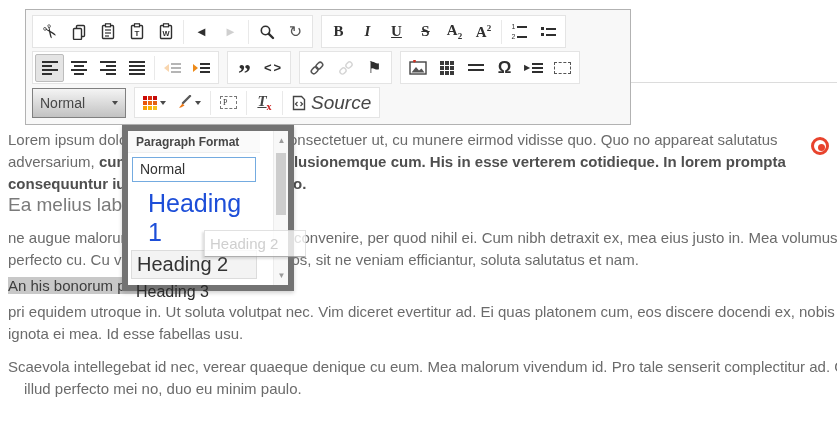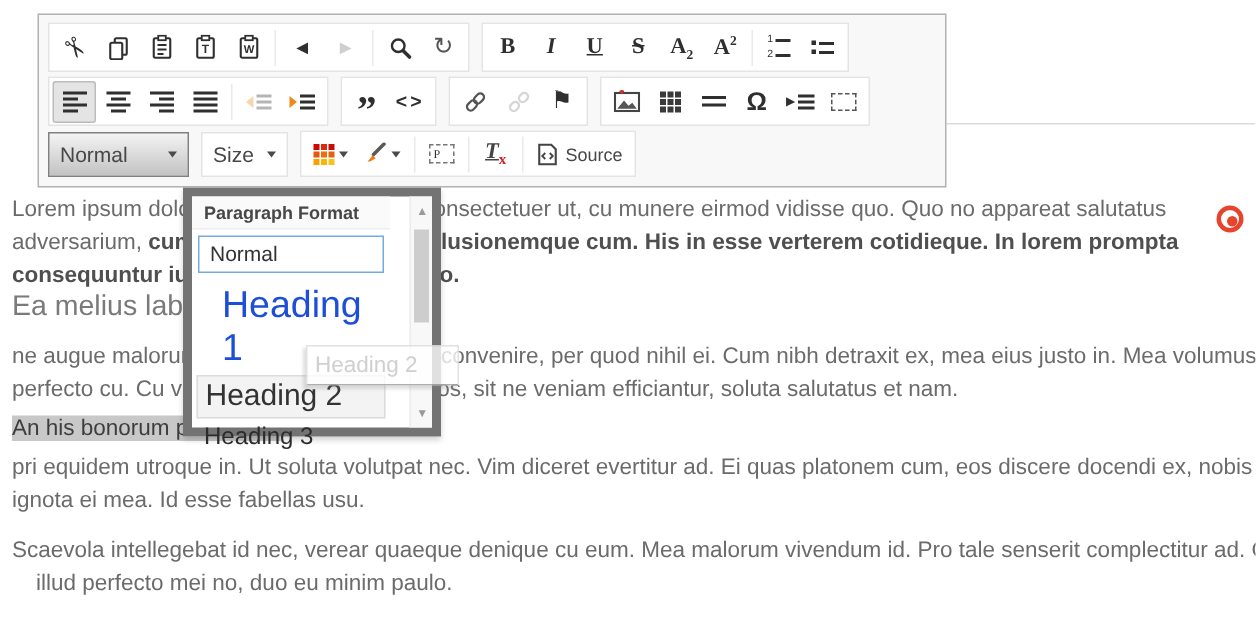--- a/index.html
+++ b/index.html
@@ -356,24 +356,20 @@
           <span class="dashbox"></span>
         </span>
     </div>
   </div>
 
   <div class="trow">
     <span class="dd pressed" style="width:94px;">
         <span>Normal</span>
         <span class="caret"></span>
       </span>
-    <span class="dd" style="width:58px;">
-        <span>Size</span>
-        <span class="caret"></span>
-      </span>
 
     <div class="grp" style="height:31px;">
       <span class="btn" style="width:34px;">
         <span style="display:flex; align-items:center; gap:3px;">
           <span class="cgrid">
               <i style="background:#cc0805"></i>
               <i style="background:#d92c0c"></i>
               <i style="background:#c40c0c"></i>
               <i style="background:#e8580c"></i>
               <i style="background:#ef6c10"></i>
@@ -401,21 +397,21 @@
       <span class="sep"></span>
       <span class="btn">
           <span><span class="tx-t">T</span><sub class="tx-x">x</sub></span>
         </span>
       <span class="sep"></span>
       <span class="btn" style="width:auto; padding:0 6px; gap:5px;">
         <svg width="14" height="16" viewBox="0 0 14 16">
             <path d="M1.5 1.5 h8 l3 3 v10 h-11 Z" fill="none" stroke="#444" stroke-width="1.4"></path>
             <path d="M5.5 7 L3.5 9 L5.5 11 M8.5 7 L10.5 9 L8.5 11" stroke="#444" stroke-width="1.2" fill="none"></path>
           </svg>
-        <span style="font-size:12px; color:#474747;">Source</span>
+        <span style="font-size:19px; color:#474747;font-style:italic;">Source</span>
       </span>
     </div>
   </div>
 </div>
 
 <div class="panel">
   <div class="panel-header">Paragraph Format</div>
   <div class="plist">
     <div class="item-normal">Normal</div>
     <div class="item-h1">Heading 1</div>

